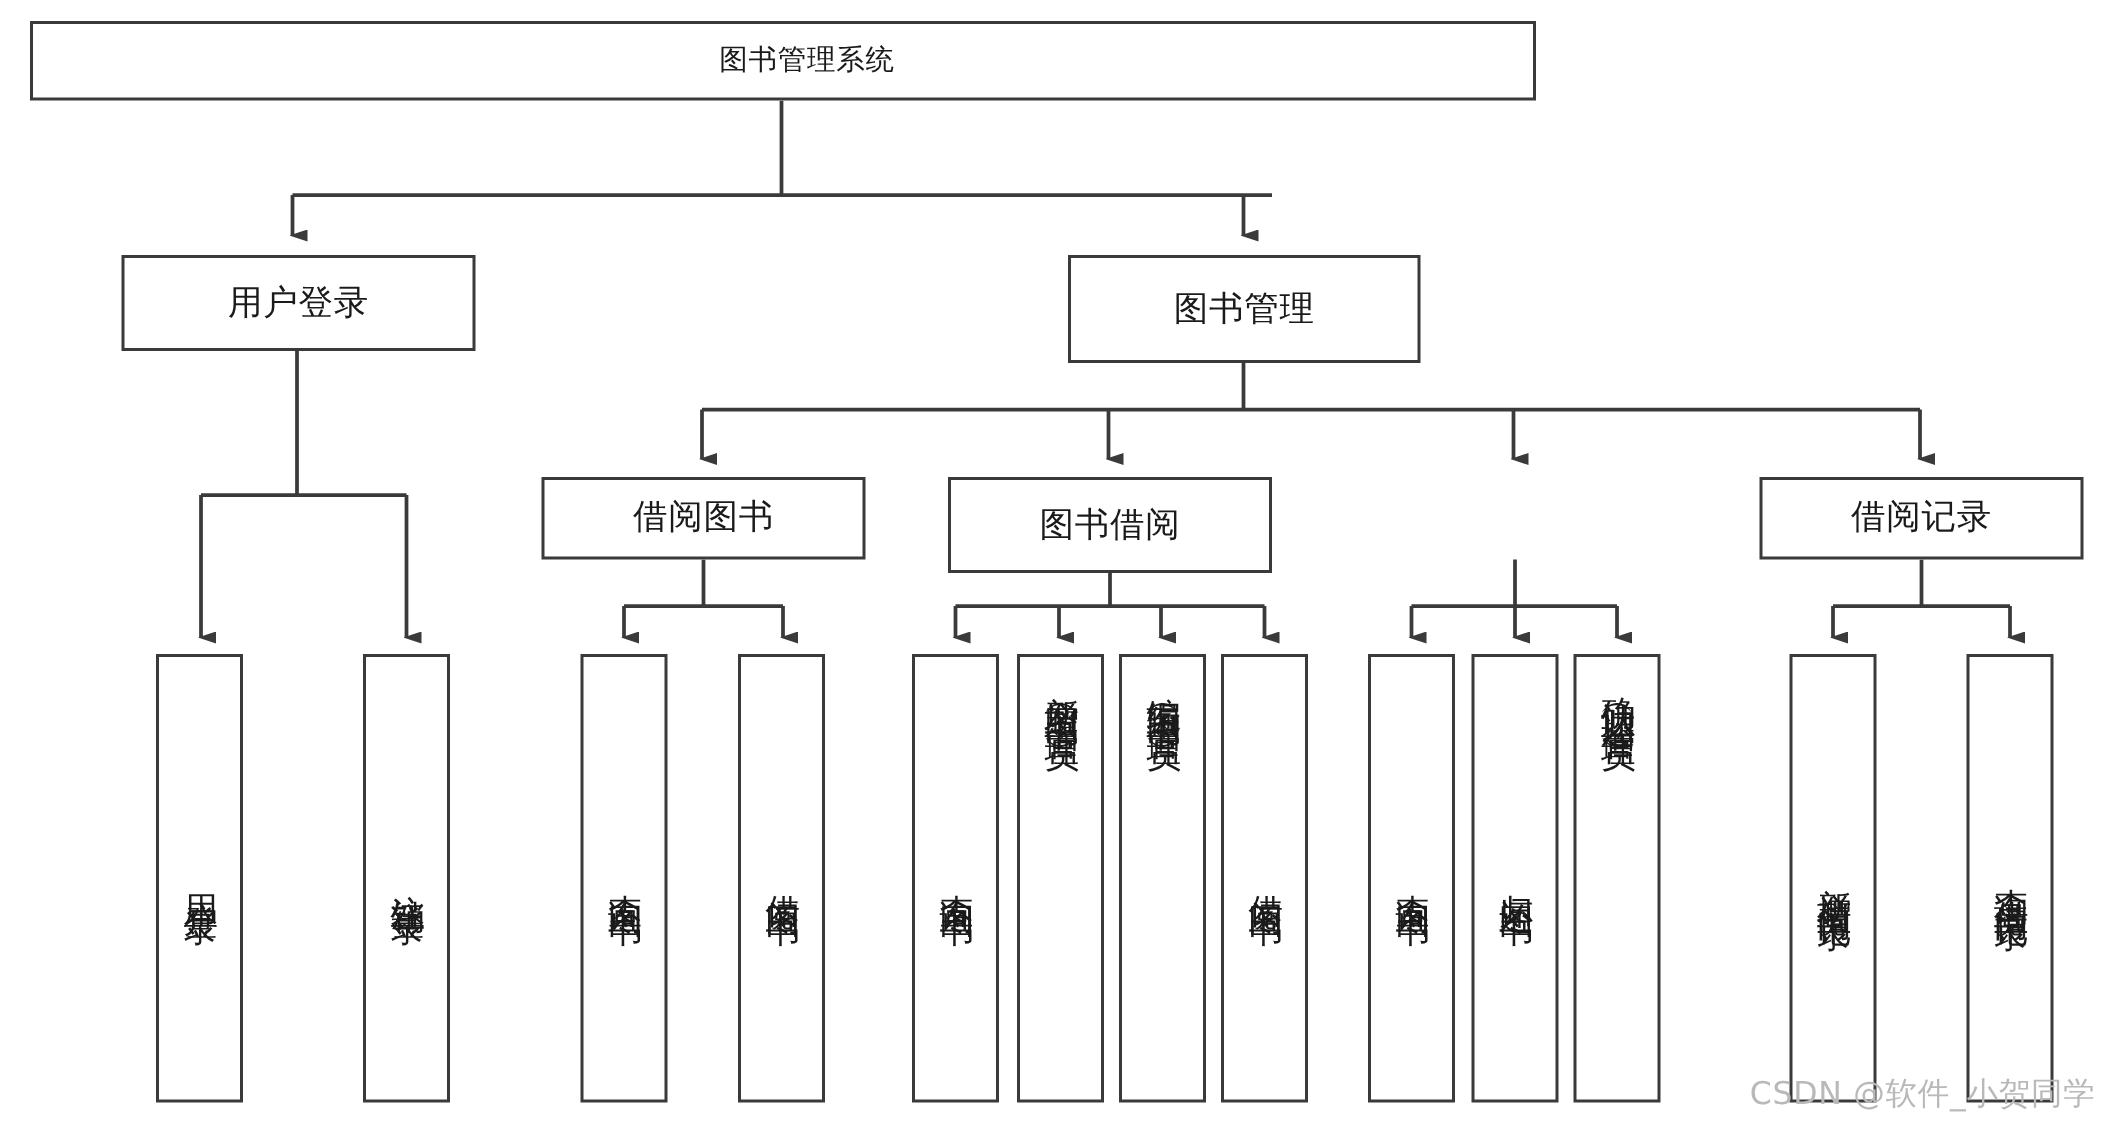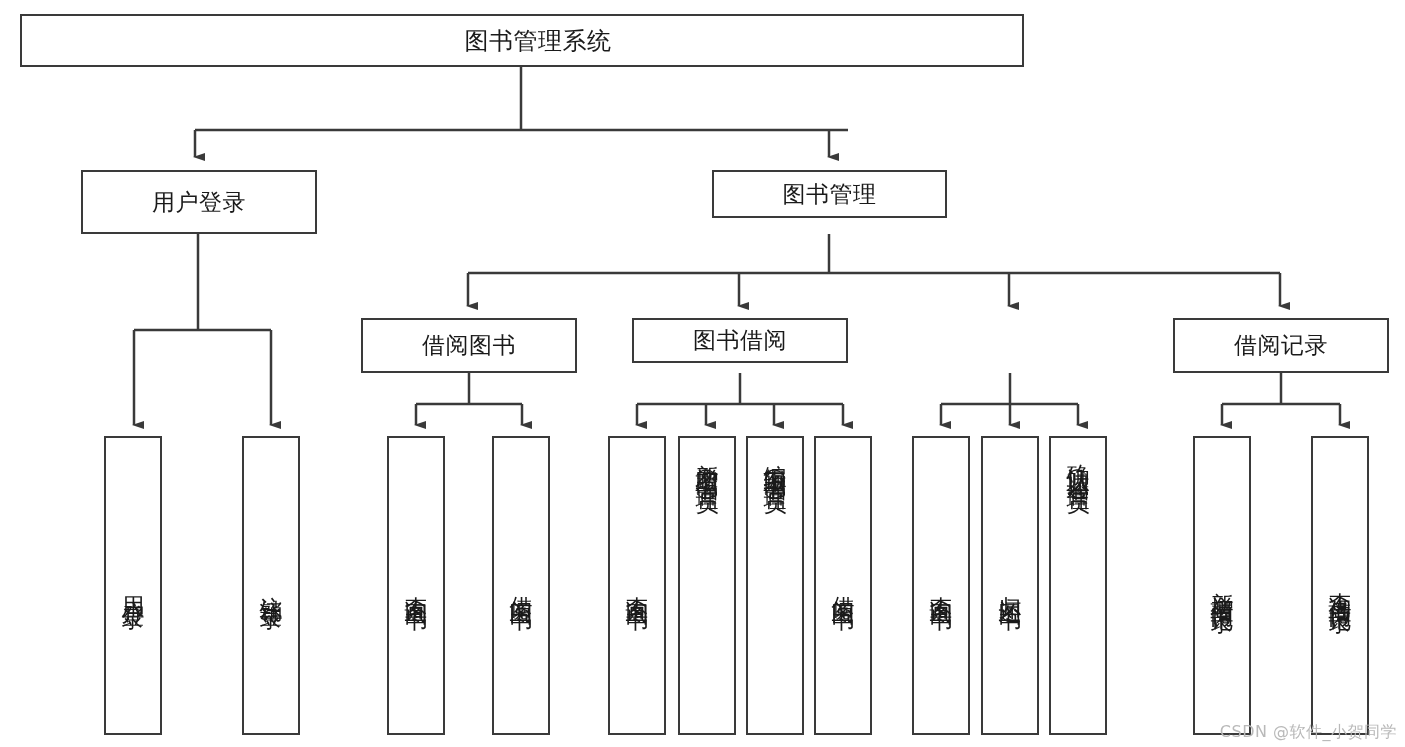--- a/index.html
+++ b/index.html
@@ -32,21 +32,21 @@
     text-align: center;
     line-height: 1.25;
     white-space: nowrap;
   }
   
   .node.horiz .node-label {
     font-size: 23px;
     letter-spacing: 0.5px;
   }
   .node.root .node-label {
-    font-size: 24px;
+    font-size: 19px;
     margin-left: 32px;
   }
   
   .node.vert {
     align-items: flex-start;
     padding-top: 8px;
   }
   .node.vert .node-label {
     writing-mode: vertical-rl;
     text-orientation: upright;
@@ -73,21 +73,21 @@
     stroke-width: 2.5;
     fill: none;
   }
   .arrowhead {
     fill: #3a3a3a;
   }
   .watermark {
     position: absolute;
     right: 8px;
     bottom: 4px;
-    font-size: 16px;
+    font-size: 21px;
     color: #b9b9b9;
     letter-spacing: 0.5px;
     white-space: nowrap;
   }
 </style>
 </head>
 <body>
 
 <div id="canvas">
 
@@ -140,29 +140,29 @@
   </svg>
 
   <div class="node horiz root" style="left:20px; top:14px; width:1004px; height:53px;">
     <span class="node-label">图书管理系统</span>
   </div>
 
   <div class="node horiz" style="left:81px; top:170px; width:236px; height:64px;">
     <span class="node-label">用户登录</span>
   </div>
 
-  <div class="node horiz" style="left:712px; top:170px; width:235px; height:48px;">
+  <div class="node horiz" style="left:712px; top:170px; width:235px; height:72px;">
     <span class="node-label">图书管理</span>
   </div>
 
   <div class="node horiz" style="left:361px; top:318px; width:216px; height:55px;">
     <span class="node-label">借阅图书</span>
   </div>
 
-  <div class="node horiz" style="left:632px; top:318px; width:216px; height:45px;">
+  <div class="node horiz" style="left:632px; top:318px; width:216px; height:64px;">
     <span class="node-label">图书借阅</span>
   </div>
 
 
   <div class="node horiz" style="left:1173px; top:318px; width:216px; height:55px;">
     <span class="node-label">借阅记录</span>
   </div>
 
   <div class="node vert mid" style="left:104px; top:436px; width:58px; height:299px;">
     <span class="node-label">用户登录</span>

